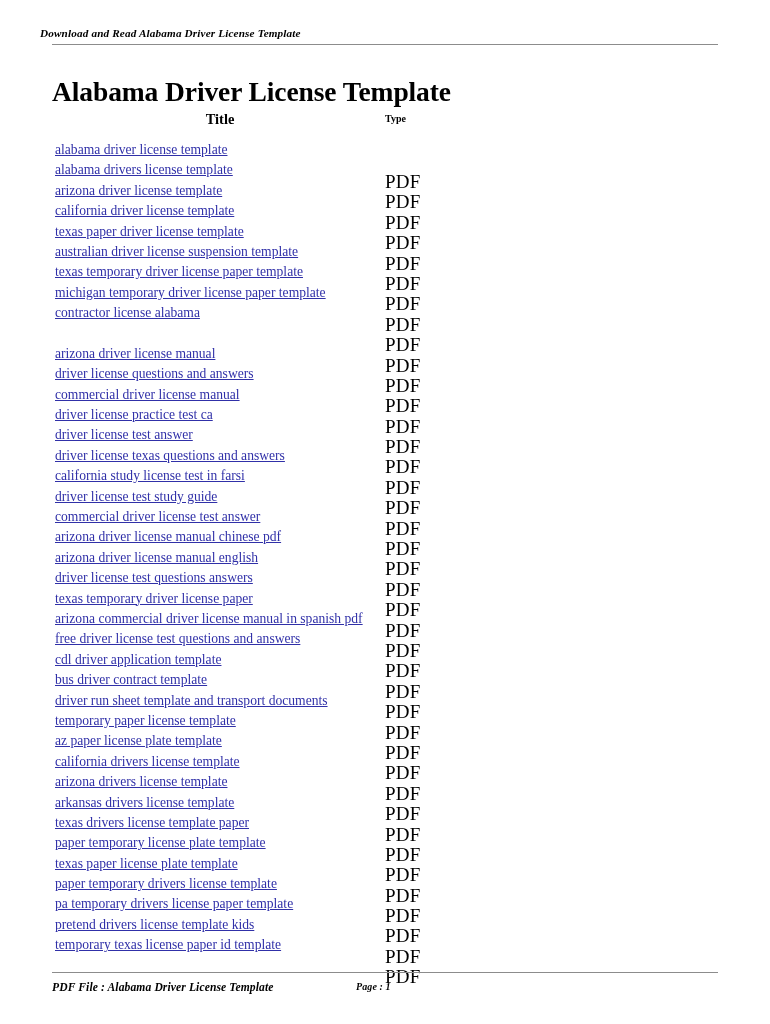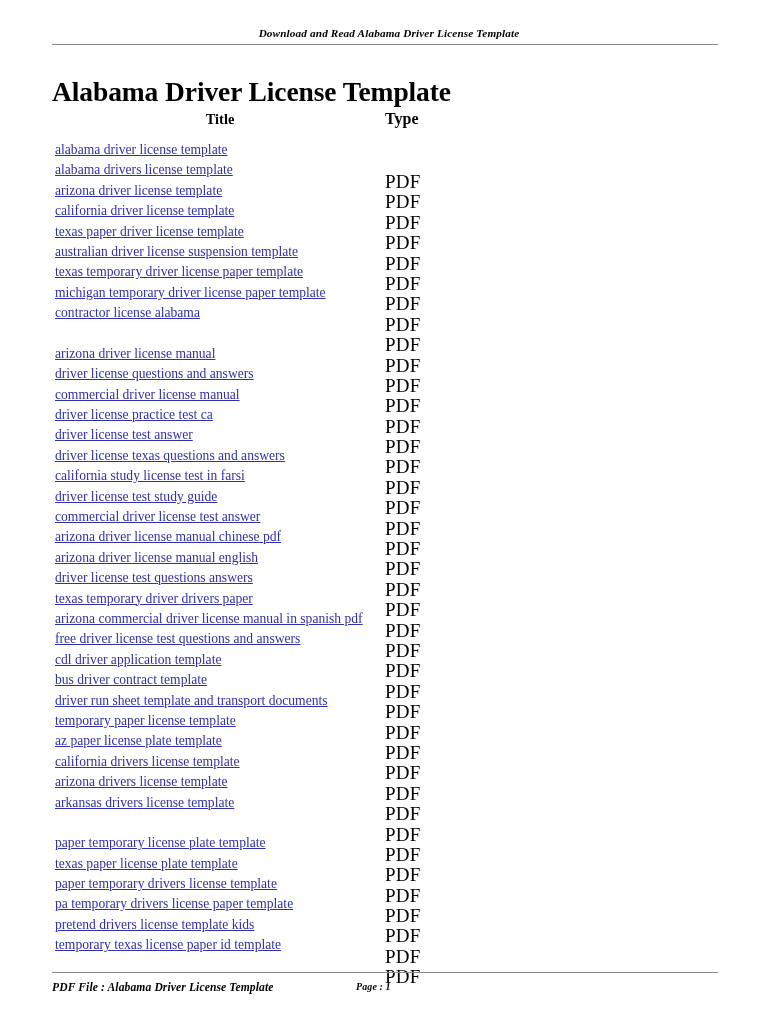--- a/index.html
+++ b/index.html
@@ -20,24 +20,24 @@
     position: absolute;
     left: 0;
     top: 0;
     width: 770px;
     height: 1024px;
   }
 
   
   .running-header {
     position: absolute;
-    left: 56px;
+    left: 40px;
     top: 27px;
     width: 666px;
-    text-align: center;
+    text-align: left;
     font-style: italic;
     font-weight: bold;
     font-size: 11.2px;
     letter-spacing: 0.15px;
     color: #000000;
     white-space: nowrap;
   }
   .header-rule {
     position: absolute;
     left: 52px;
@@ -77,21 +77,21 @@
     width: 330px;
     text-align: center;
     font-size: 14.5px;
     font-weight: bold;
     line-height: 18px;
   }
   .th-type {
     position: absolute;
     left: 385px;
     top: 0;
-    font-size: 16px;
+    font-size: 10px;
     font-weight: bold;
     line-height: 18px;
   }
 
   .rows {
     position: relative;
     margin-top: 9px;
   }
   .row {
     position: relative;
@@ -256,21 +256,21 @@
         </div>
         <div class="row">
           <div class="cell-title"><a class="link">arizona driver license manual english</a></div>
           <div class="cell-type">PDF</div>
         </div>
         <div class="row">
           <div class="cell-title"><a class="link">driver license test questions answers</a></div>
           <div class="cell-type">PDF</div>
         </div>
         <div class="row">
-          <div class="cell-title"><a class="link">texas temporary driver drivers paper</a></div>
+          <div class="cell-title"><a class="link">texas temporary driver license paper</a></div>
           <div class="cell-type">PDF</div>
         </div>
         <div class="row">
           <div class="cell-title"><a class="link">arizona commercial driver license manual in spanish pdf</a></div>
           <div class="cell-type">PDF</div>
         </div>
         <div class="row">
           <div class="cell-title"><a class="link">free driver license test questions and answers</a></div>
           <div class="cell-type">PDF</div>
         </div>
@@ -300,20 +300,21 @@
         </div>
         <div class="row">
           <div class="cell-title"><a class="link">arizona drivers license template</a></div>
           <div class="cell-type">PDF</div>
         </div>
         <div class="row">
           <div class="cell-title"><a class="link">arkansas drivers license template</a></div>
           <div class="cell-type">PDF</div>
         </div>
         <div class="row">
+          <div class="cell-title"><a class="link">texas drivers license template paper</a></div>
           <div class="cell-type">PDF</div>
         </div>
         <div class="row">
           <div class="cell-title"><a class="link">paper temporary license plate template</a></div>
           <div class="cell-type">PDF</div>
         </div>
         <div class="row">
           <div class="cell-title"><a class="link">texas paper license plate template</a></div>
           <div class="cell-type">PDF</div>
         </div>

